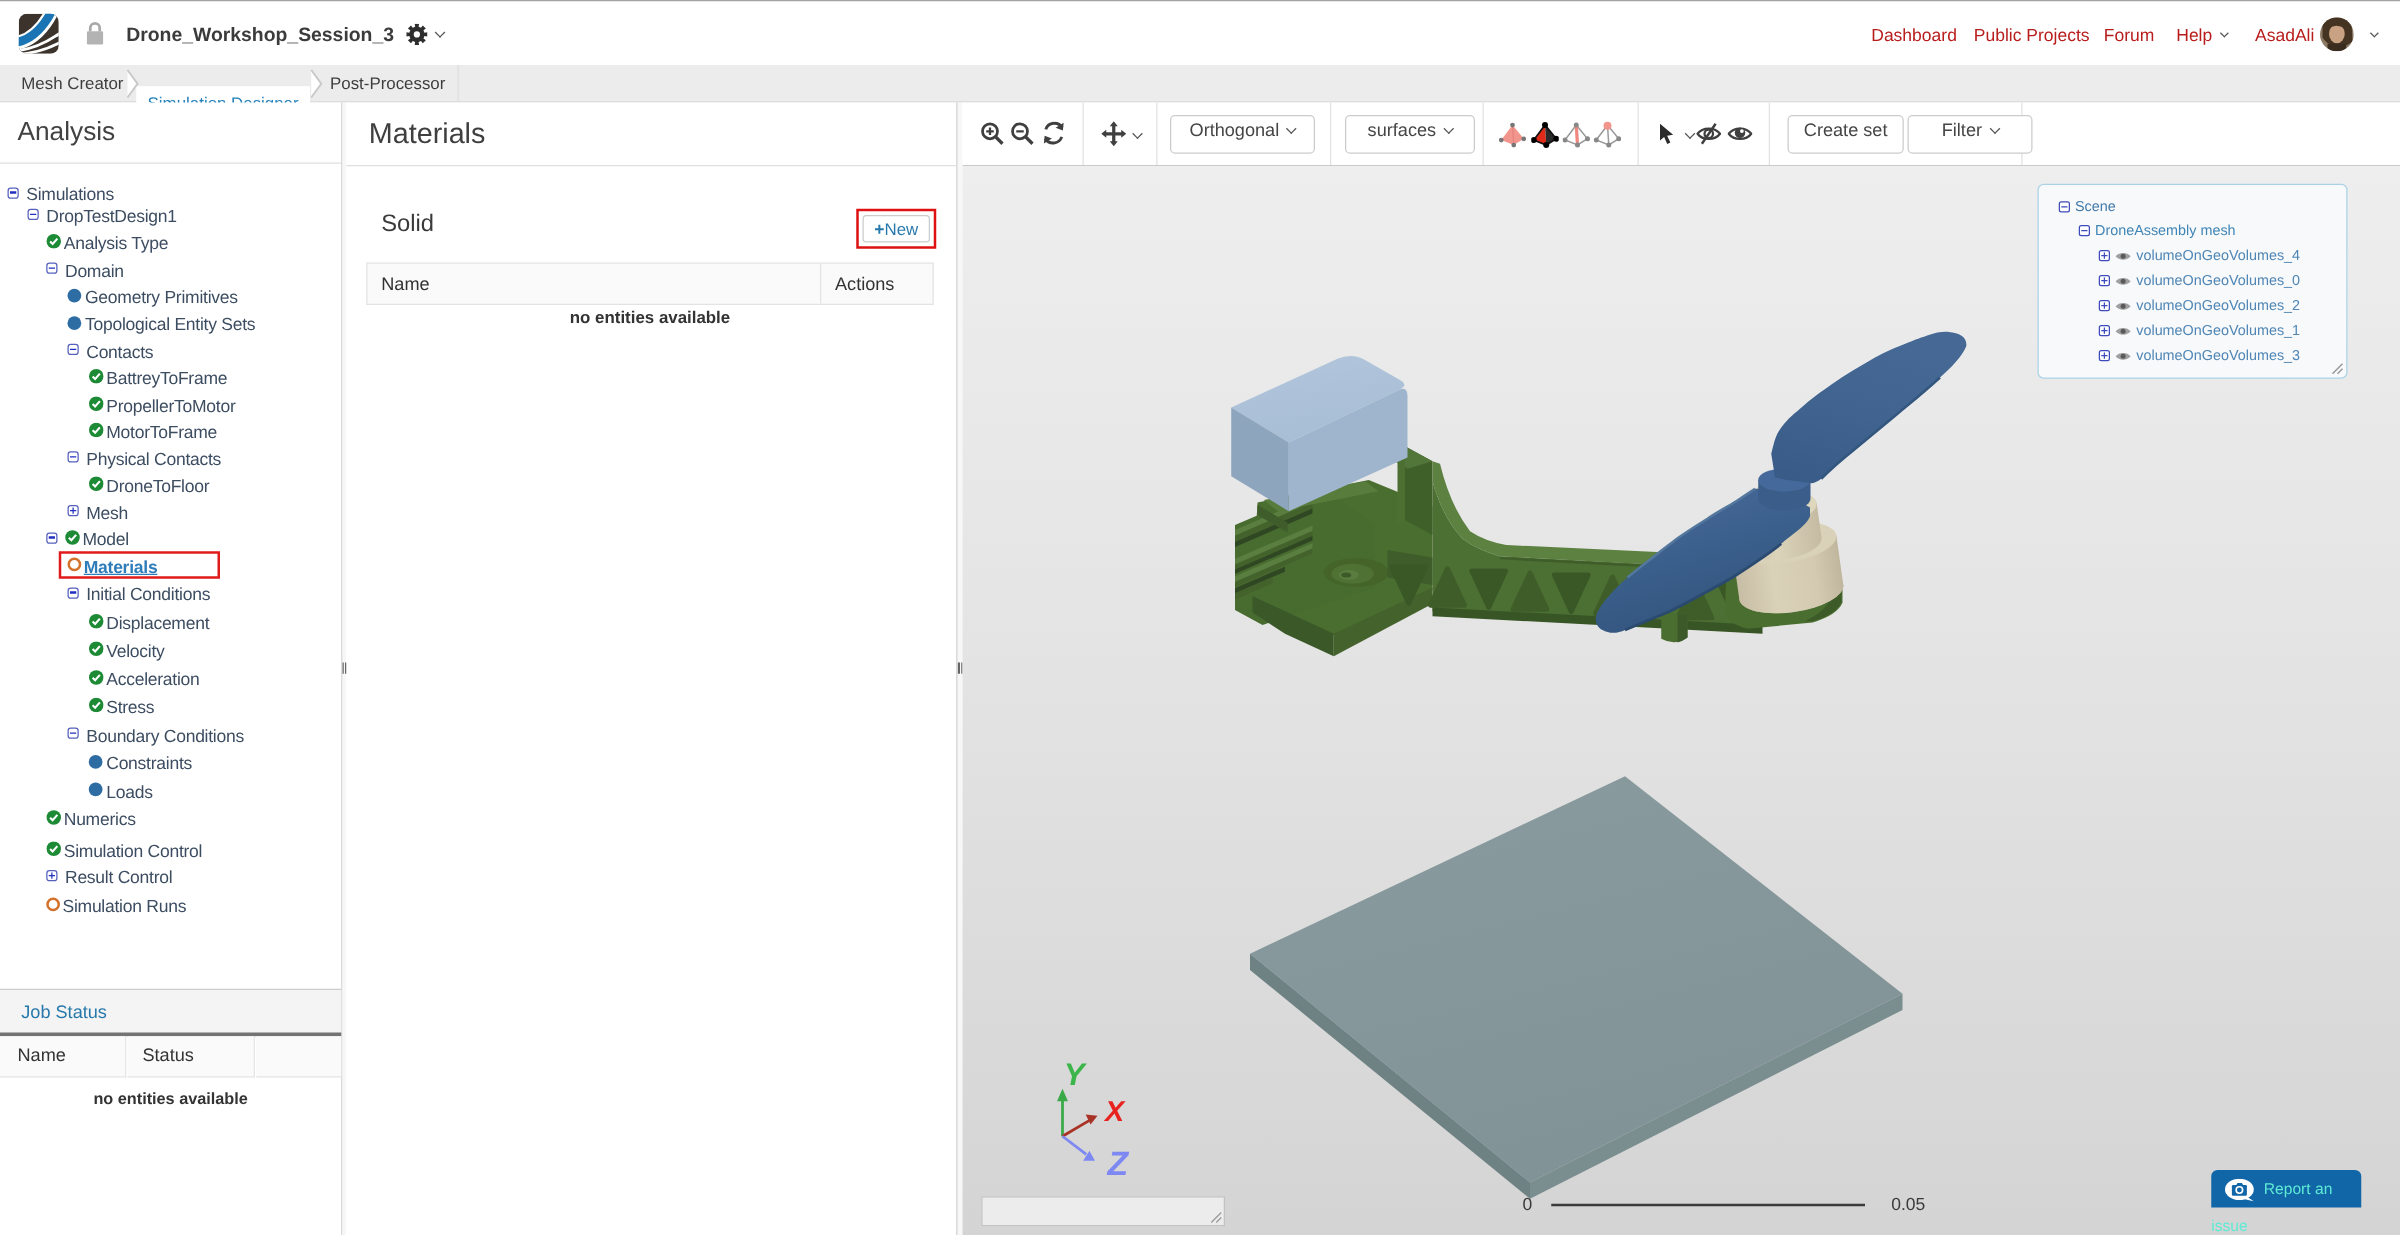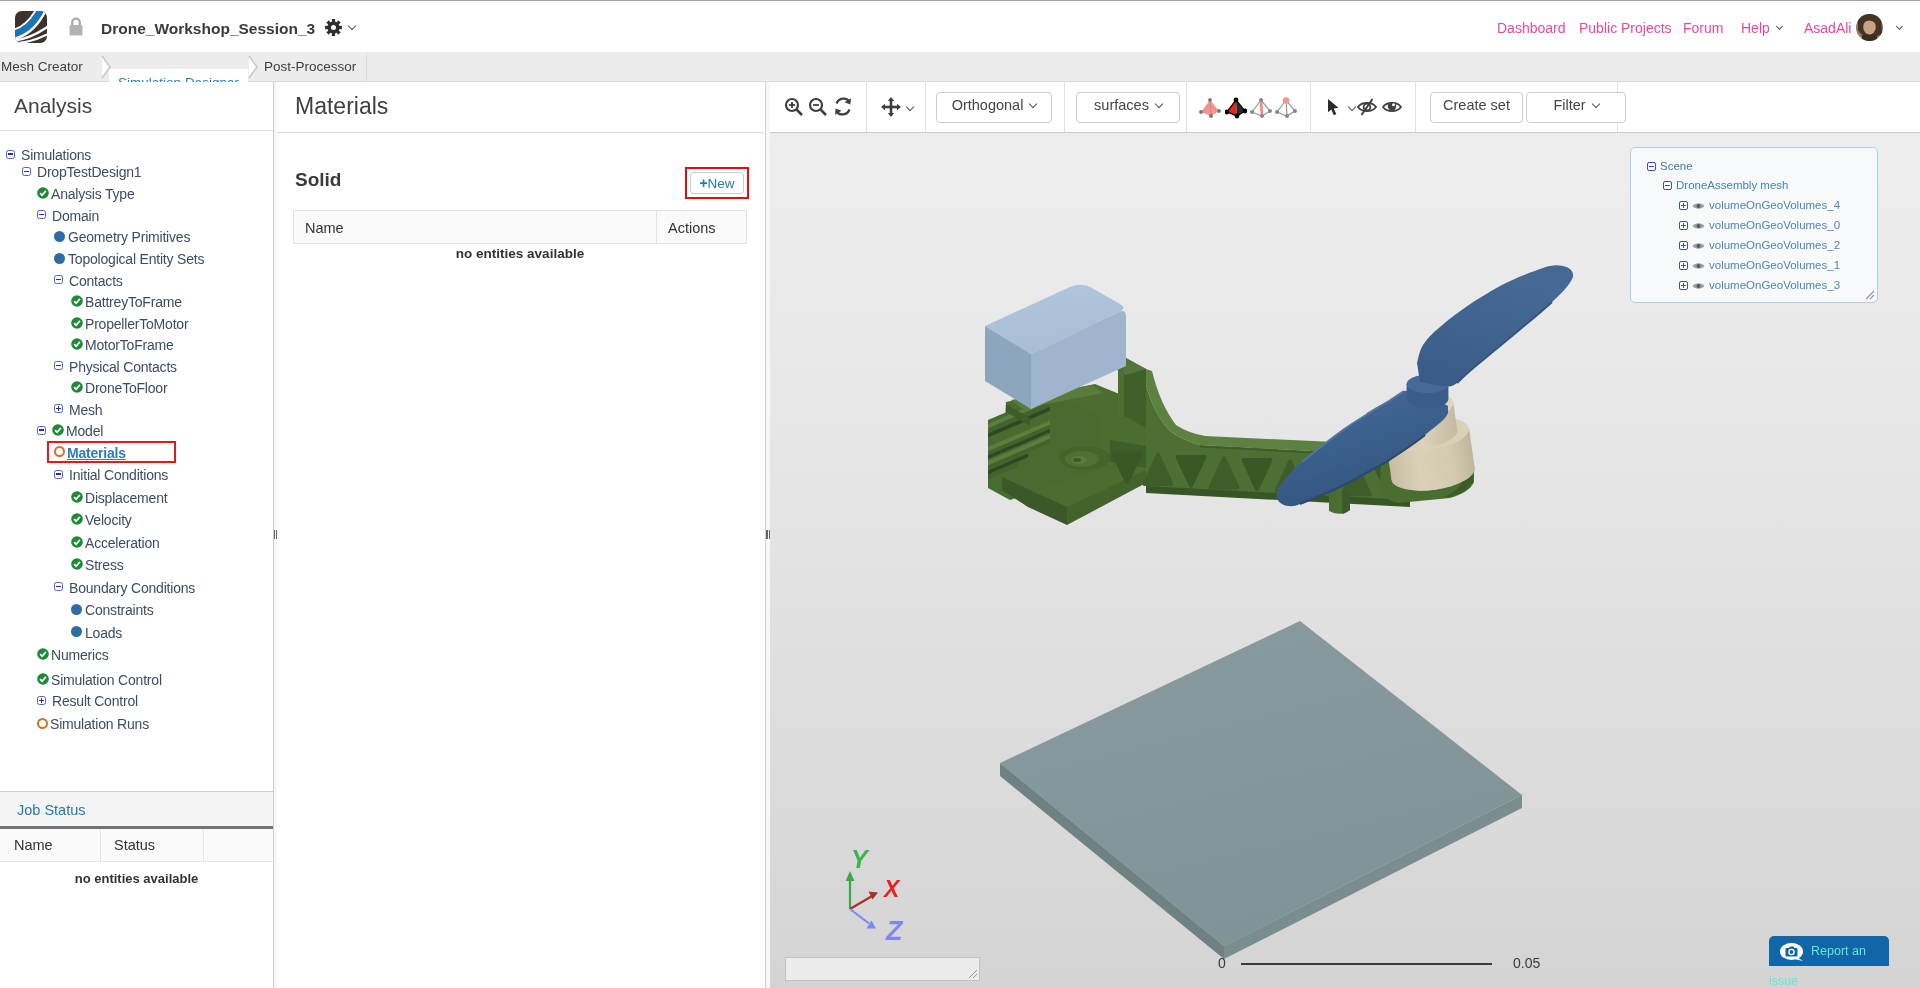--- a/index.html
+++ b/index.html
@@ -1,20 +1,20 @@
 <!DOCTYPE html>
 <html><head>
 <meta charset="utf-8">
 <style>
 * { margin:0; padding:0; box-sizing:border-box; }
 html,body { width:1920px; height:988px; overflow:hidden; font-family:"Liberation Sans", sans-serif; background:#fff; }
 .abs { position:absolute; }
 #topbar { position:absolute; left:0; top:0; width:1920px; height:52px; background:#fff; border-top:1px solid #a3a3a3; }
 #title { position:absolute; left:101px; top:19px; font-size:15.5px; font-weight:bold; color:#3b3b3b; }
-.topnav { position:absolute; top:19px; font-size:14px; color:#ec4899; }
+.topnav { position:absolute; top:19px; font-size:14px; color:#b91c1c; }
 #tabbar { position:absolute; left:0; top:52px; width:1920px; height:30px; background:#ececec; border-bottom:1px solid #d8d8d8; }
 .tab { position:absolute; top:0; height:30px; line-height:29px; font-size:13.5px; color:#3e3e3e; }
 #activetab { position:absolute; left:109px; top:0; width:139px; height:30px; background:#fff; border-bottom:3px solid #1d7db5; color:#2180b9; text-align:center; font-size:13.5px; line-height:27px;margin-top:17px; }
 .tabsep { position:absolute; top:3px; width:12px; height:24px; }
 
 #navpanel { position:absolute; left:0; top:82px; width:274px; height:906px; background:#fff; border-right:1px solid #cfcfcf; }
 #navtitle { position:absolute; left:14px; top:12px; font-size:21px; color:#424242; }
 #navhr { position:absolute; left:0; top:48px; width:273px; border-top:1px solid #e0e0e0; }
 .trow { position:absolute; height:22px; line-height:22px; font-size:14px; letter-spacing:-0.2px; color:#3d4d61; white-space:nowrap; }
 .trow .lbl { vertical-align:middle; }
@@ -30,21 +30,21 @@
 #jobhead span { position:absolute; left:17px; top:10px; color:#2779ab; font-size:14.5px; }
 .jth { position:absolute; top:37px; height:33px; background:#fafafa; border-bottom:1px solid #e5e5e5; font-size:14.5px; color:#333; line-height:33px; }
 
 #gut1 { position:absolute; left:274px; top:82px; width:3px; height:906px; background:#f7f7f7; }
 #gut2 { position:absolute; left:766px; top:82px; width:4px; height:906px; background:#f7f7f7; }
 .gh { position:absolute; top:448px; width:1.6px; height:9px; background:#666; }
 
 #midpanel { position:absolute; left:277px; top:82px; width:489px; height:906px; background:#fff; border-right:1px solid #cfcfcf; }
 #midtitle { position:absolute; left:18px; top:11px; font-size:23px; color:#3f3f3f; font-weight:400; }
 #midhr { position:absolute; left:0; top:50px; width:489px; border-top:1px solid #e0e0e0; }
-#solidh { position:absolute; left:18px; top:87px; font-size:19px; font-weight:bold; color:#3a3a3a; }
+#solidh { position:absolute; left:28px; top:87px; font-size:19px; font-weight:normal; color:#3a3a3a; }
 #newwrap { position:absolute; left:408px; top:85px; width:64px; height:32px; border:2px solid #dd1111; }
 #newbtn { position:absolute; left:3px; top:3px; width:54px; height:22px; border:1px solid #ccc; border-radius:3px; background:#fff; font-size:13.5px; color:#2779ab; text-align:center; line-height:20px; }
 #mtable { position:absolute; left:16px; top:128px; width:454px; }
 #mthead { height:34px; background:#fafafa; border:1px solid #e3e3e3; position:relative; }
 #mthead .c1 { position:absolute; left:11px; top:9px; font-size:14.5px; color:#333; }
 #mthead .c2 { position:absolute; left:374px; top:9px; font-size:14.5px; color:#333; }
 #mthead .cd { position:absolute; left:362px; top:0; bottom:0; width:1px; background:#e3e3e3; }
 #noent { position:absolute; left:16px; top:164px; width:454px; text-align:center; font-size:13.5px; font-weight:bold; color:#333; }
 
 #viewport { position:absolute; left:770px; top:82px; width:1150px; height:906px; }
@@ -106,21 +106,21 @@
       <rect width="27" height="27" fill="#8c7a66"></rect>
       <path d="M2 -1 Q13 -5 25 0 L26 19 Q22 23 17 23 L18 25 L9 25 L10 22 Q5 21 2 16 Z" fill="#463423"></path>
       <ellipse cx="13.5" cy="13" rx="6.3" ry="7.6" fill="#c9a183"></ellipse>
       <path d="M7 9 Q13 4 20 9 L20 6 Q14 2 7 6 Z" fill="#463423"></path>
       <rect x="6" y="21" width="15" height="6" fill="#3a2d20"></rect>
     </g>
   </svg>
   <span class="chev abs" style="left:1897px;top:23px;width:5px;height:5px"></span>
 </div>
 <div id="tabbar">
-  <div class="tab" style="left:1px">Mesh Creator</div>
+  <div class="tab" style="left:17px">Mesh Creator</div>
   <div id="activetab">Simulation Designer</div>
   <div class="tab" style="left:264px">Post-Processor</div>
   <svg class="tabsep" style="left:100px">
       <path d="M2 1 L10 12 L2 23" stroke="#c9c9c9" stroke-width="1.6" fill="#fff"></path>
     </svg>
   <svg class="tabsep" style="left:247px">
       <path d="M2 1 L10 12 L2 23" stroke="#c9c9c9" stroke-width="1.6" fill="#fff"></path>
     </svg>
   <div style="position:absolute;left:366px;top:0;width:1px;height:30px;background:#ddd"></div>
 </div>

